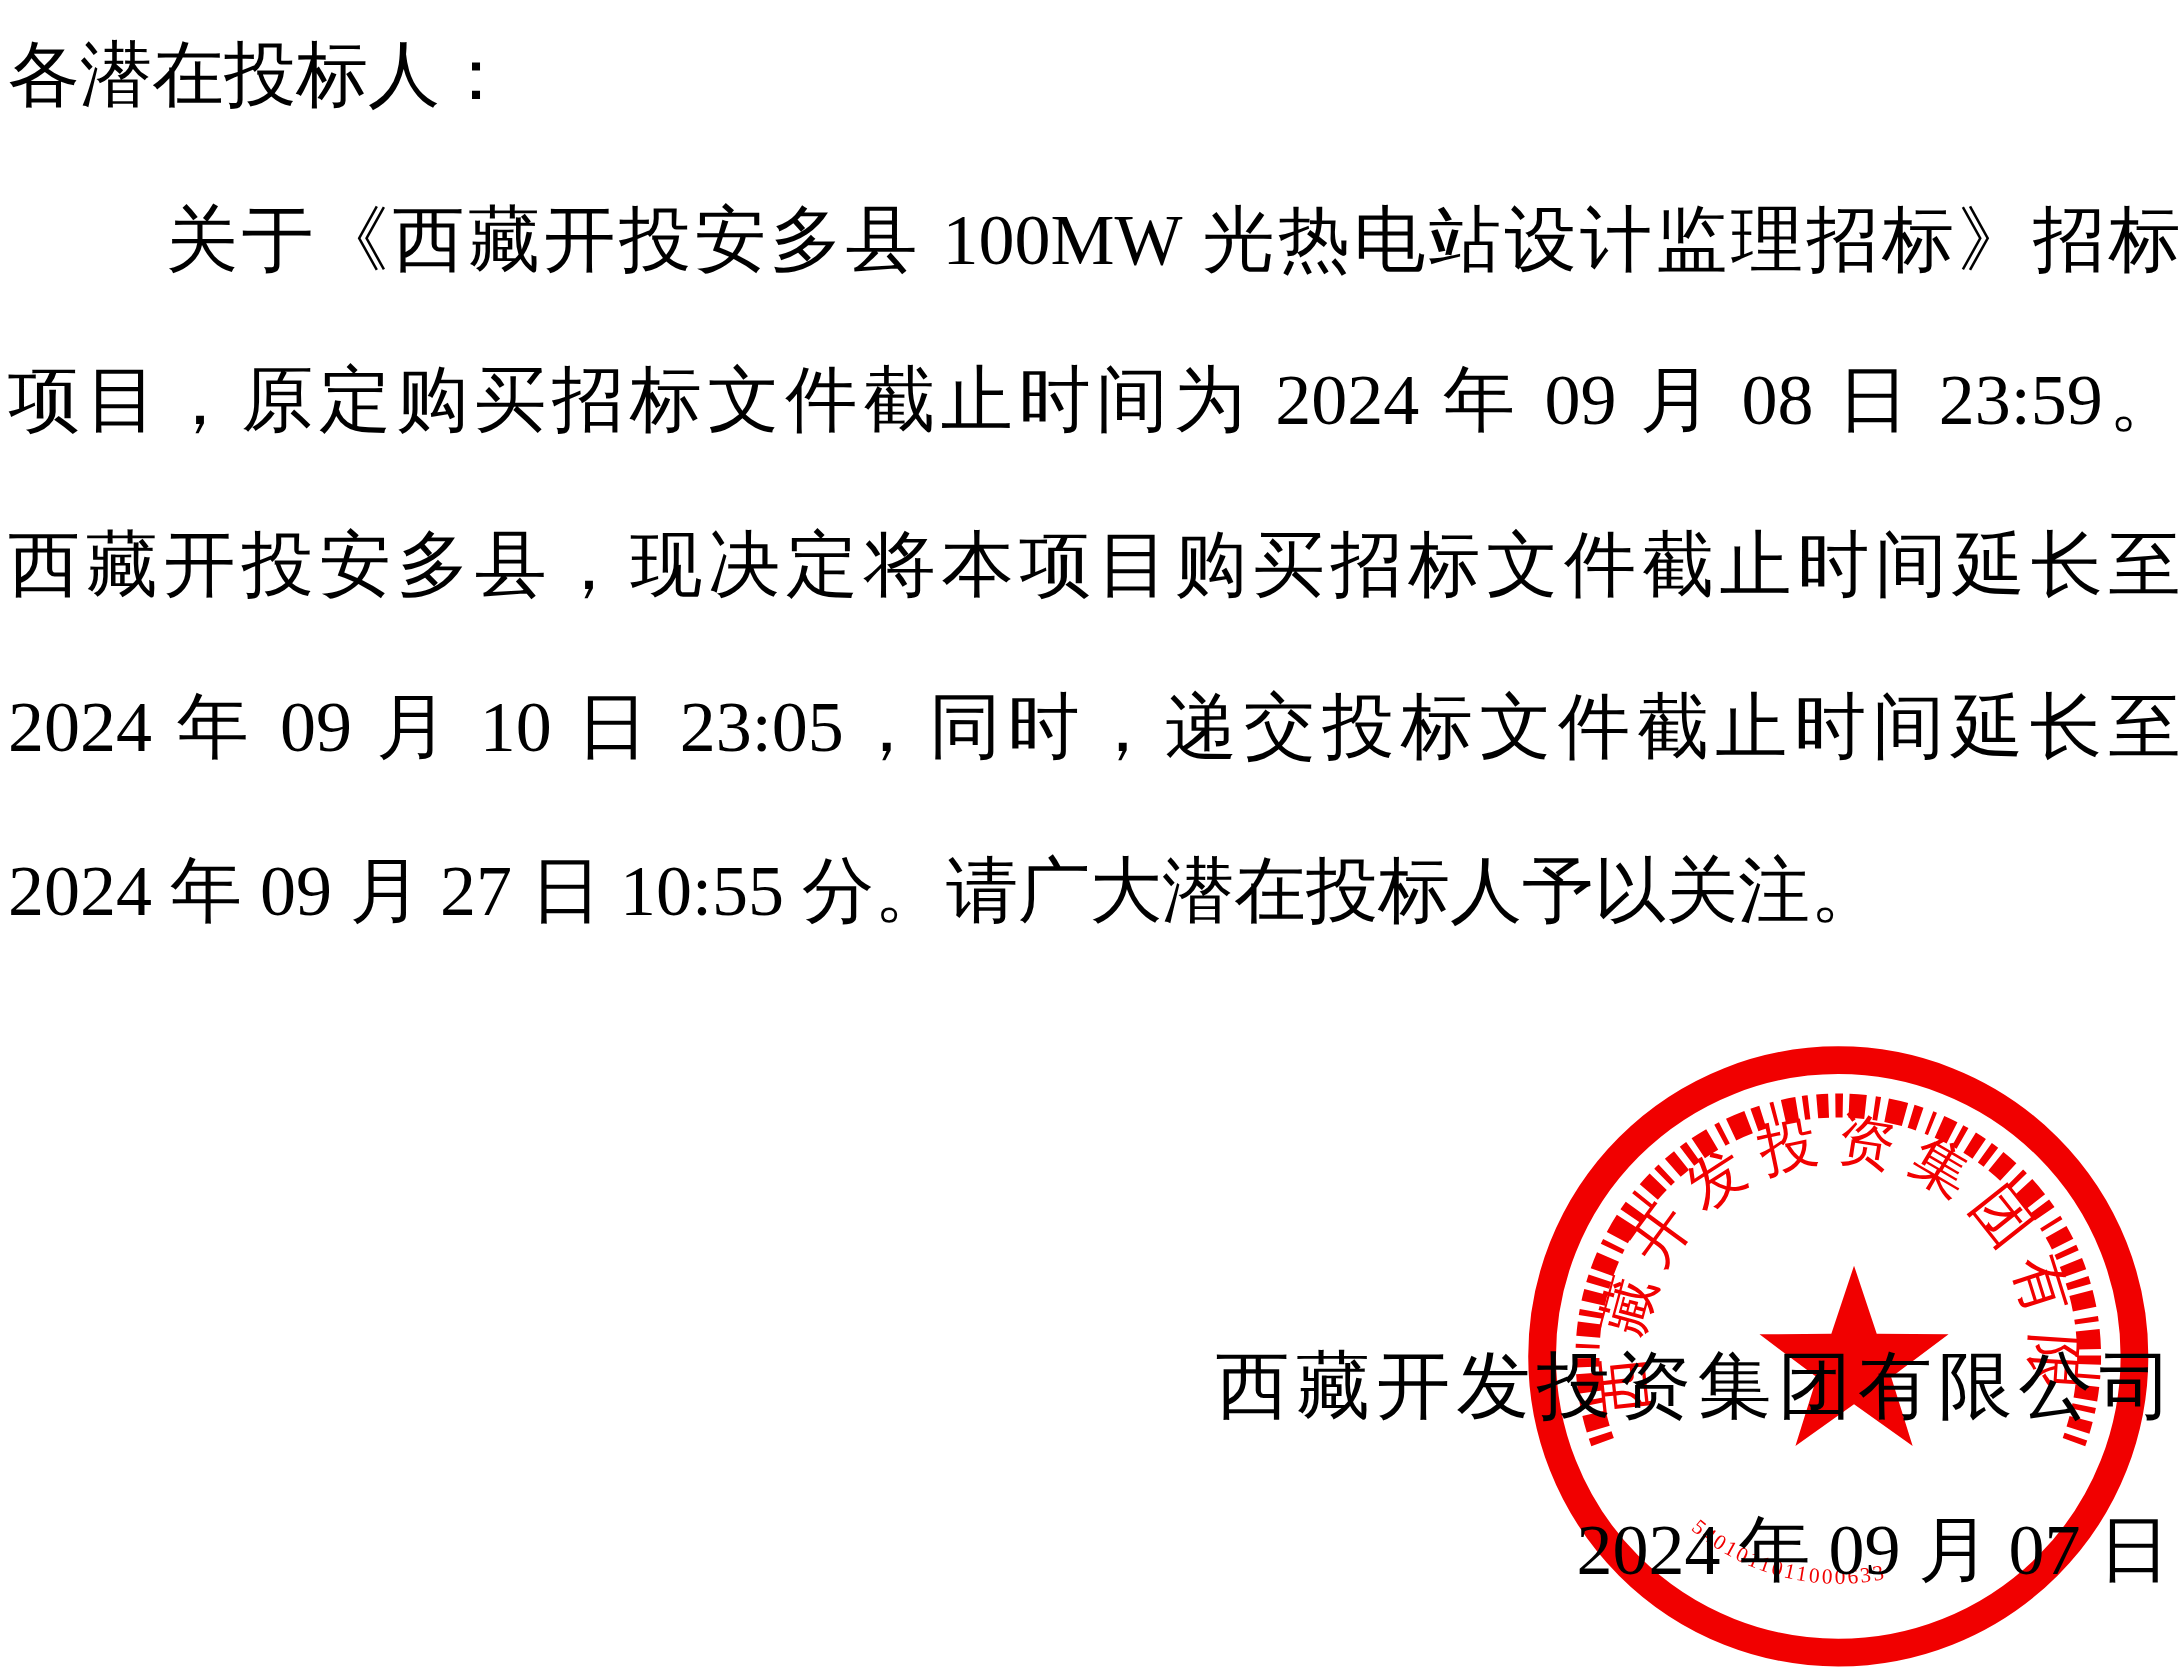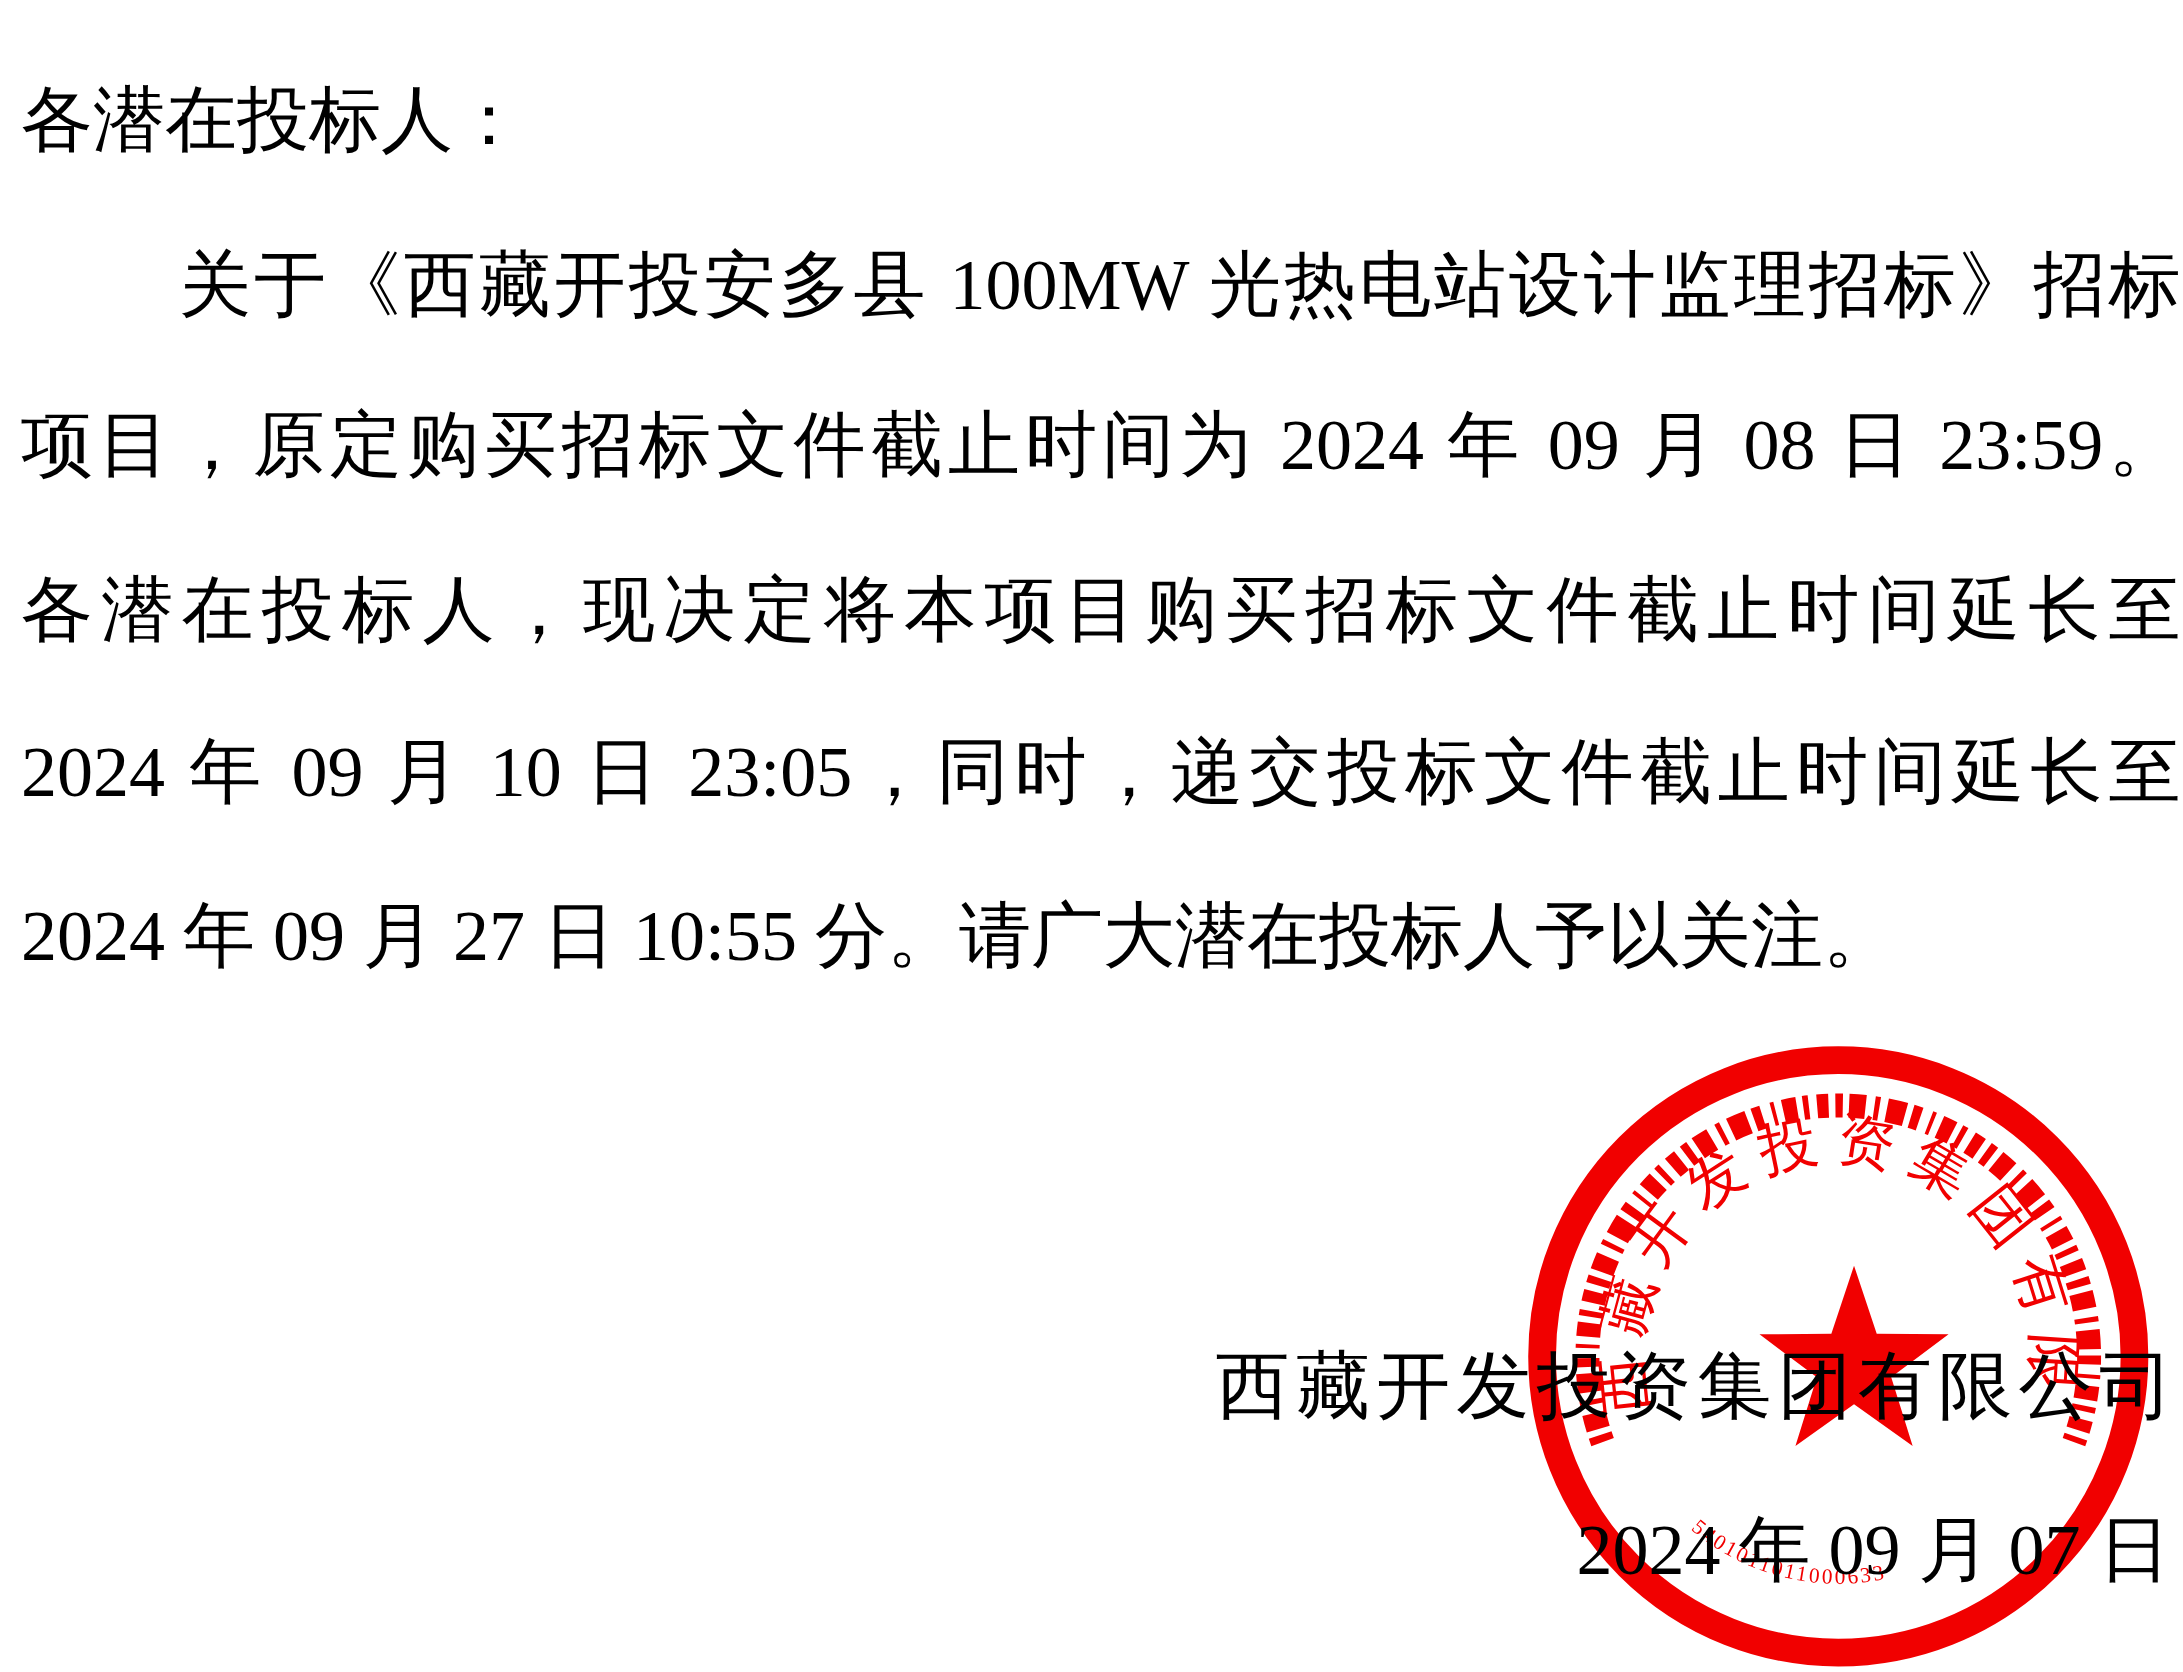--- a/index.html
+++ b/index.html
@@ -18,27 +18,26 @@
   }
   .seal-layer {
     position: absolute;
     left: 0; top: 0;
     width: 2183px;
     height: 1673px;
     z-index: 0;
   }
   .textline {
     position: absolute;
-    left: 21px;
+    left: 8px;
     right: 2.5px;
     font-size: 72px;
     line-height: 87px;
     z-index: 2;
     white-space: normal;
-    margin-top: 45px;
   }
   .just {
     text-align: justify;
     text-align-last: justify;
     text-justify: inter-ideograph;
   }
   .natural {
     text-align: left;
     text-align-last: left;
   }
@@ -93,21 +92,21 @@
       <textPath href="#sealArcBottom" startOffset="28">5401011011000633</textPath>
     </text>
   </svg>
 
   <div class="textline natural" style="top:31.5px">各潜在投标人：</div>
 
   <div class="textline just indent2" style="top:197px">关于《西藏开投安多县 100MW 光热电站设计监理招标》招标</div>
 
   <div class="textline just" style="top:357px">项目，原定购买招标文件截止时间为 2024 年 09 月 08 日 23:59。</div>
 
-  <div class="textline just" style="top:522px">各潜在投标人，现决定将本项目购买招标文件截止时间延长至</div>
+  <div class="textline just" style="top:522px">西藏开投安多县，现决定将本项目购买招标文件截止时间延长至</div>
 
   <div class="textline just" style="top:684px">2024 年 09 月 10 日 23:05，同时，递交投标文件截止时间延长至</div>
 
   <div class="textline natural" style="top:848px">2024 年 09 月 27 日 10:55 分。请广大潜在投标人予以关注。</div>
 
 
   <div class="company-line">西藏开发投资集团有限公司</div>
 
   <div class="date-line">2024 年 09 月 07 日</div>
 

